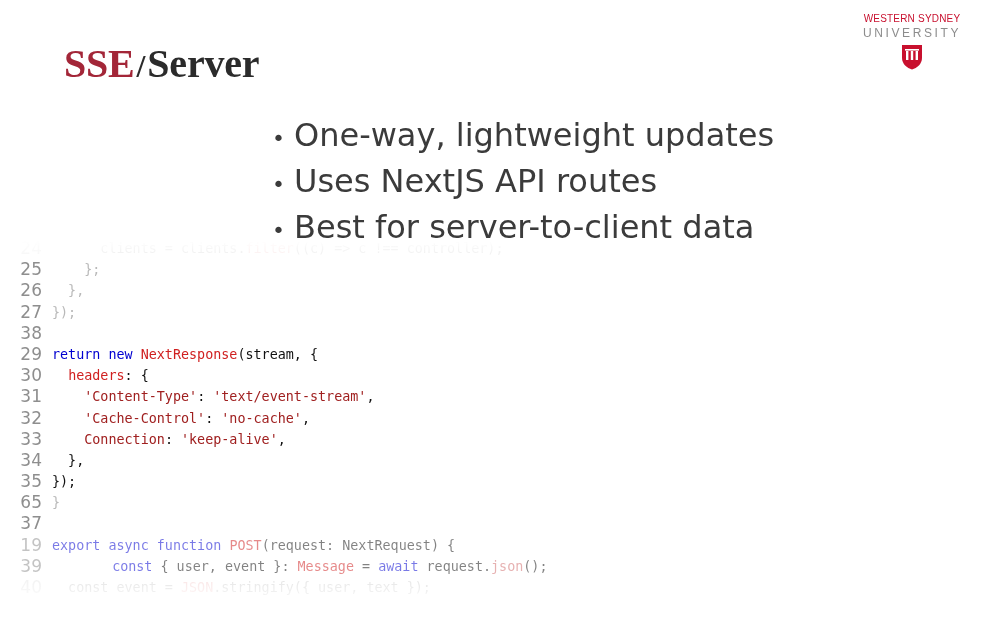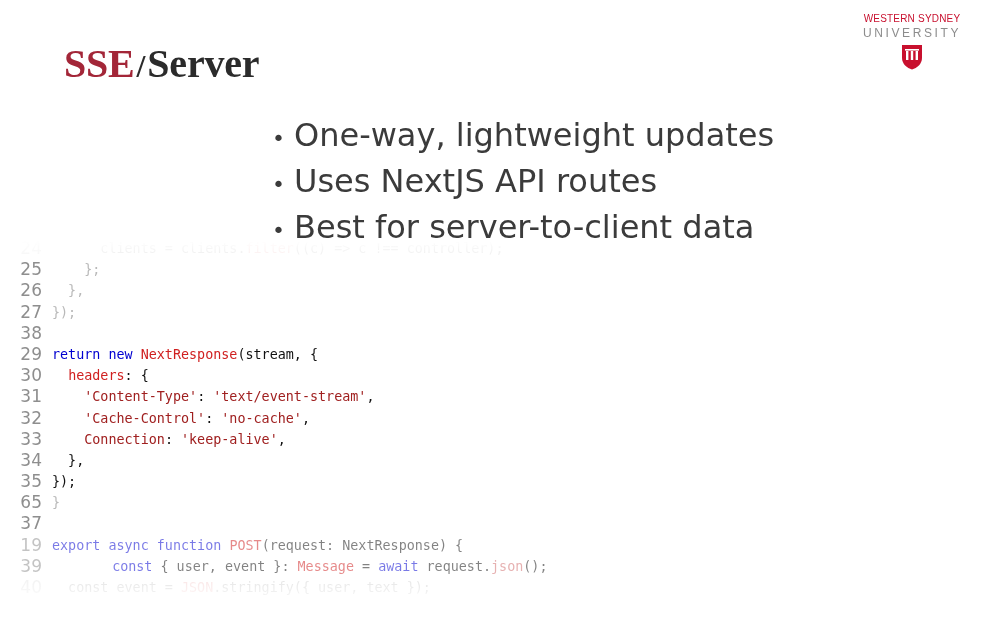--- a/index.html
+++ b/index.html
@@ -229,21 +229,21 @@
         <div class="code-line"><span class="ln">38</span><span class="cd"><span class="t-plain"></span></span></div>
         <div class="code-line"><span class="ln">29</span><span class="cd"><span class="t-kw">return new </span><span class="t-typ">NextResponse</span><span class="t-plain">(stream, {</span></span></div>
         <div class="code-line"><span class="ln">30</span><span class="cd"><span class="t-plain">  </span><span class="t-prop">headers</span><span class="t-plain">: {</span></span></div>
         <div class="code-line"><span class="ln">31</span><span class="cd"><span class="t-plain">    </span><span class="t-str">'Content-Type'</span><span class="t-plain">: </span><span class="t-str">'text/event-stream'</span><span class="t-plain">,</span></span></div>
         <div class="code-line"><span class="ln">32</span><span class="cd"><span class="t-plain">    </span><span class="t-str">'Cache-Control'</span><span class="t-plain">: </span><span class="t-str">'no-cache'</span><span class="t-plain">,</span></span></div>
         <div class="code-line"><span class="ln">33</span><span class="cd"><span class="t-plain">    </span><span class="t-str">Connection</span><span class="t-plain">: </span><span class="t-str">'keep-alive'</span><span class="t-plain">,</span></span></div>
         <div class="code-line"><span class="ln">34</span><span class="cd"><span class="t-plain">  },</span></span></div>
         <div class="code-line"><span class="ln">35</span><span class="cd"><span class="t-plain">});</span></span></div>
         <div class="code-line"><span class="ln">65</span><span class="cd"><span class="t-pun">}</span></span></div>
         <div class="code-line"><span class="ln">37</span><span class="cd"><span class="t-plain"></span></span></div>
-        <div class="code-line fade-38"><span class="ln">19</span><span class="cd"><span class="t-kw">export async function </span><span class="t-typ">POST</span><span class="t-plain">(request: NextResponse) {</span></span></div>
+        <div class="code-line fade-38"><span class="ln">19</span><span class="cd"><span class="t-kw">export async function </span><span class="t-typ">POST</span><span class="t-plain">(request: NextRequest) {</span></span></div>
         <div class="code-line fade-39"><span class="ln">39</span><span class="cd"><span class="t-plain">  </span><span class="t-kw">const</span><span class="t-plain"> { user, event }: </span><span class="t-typ">Message</span><span class="t-plain"> = </span><span class="t-kw">await</span><span class="t-plain"> request.</span><span class="t-fn">json</span><span class="t-plain">();</span></span></div>
         <div class="code-line fade-40"><span class="ln">40</span><span class="cd"><span class="t-plain">  const event = </span><span class="t-typ">JSON</span><span class="t-plain">.stringify({ user, text });</span></span></div>
       </div>
     <div class="fade-top"></div>
     <div class="fade-bottom"></div>
   </div>
 
 </div>
 
 </body></html>

